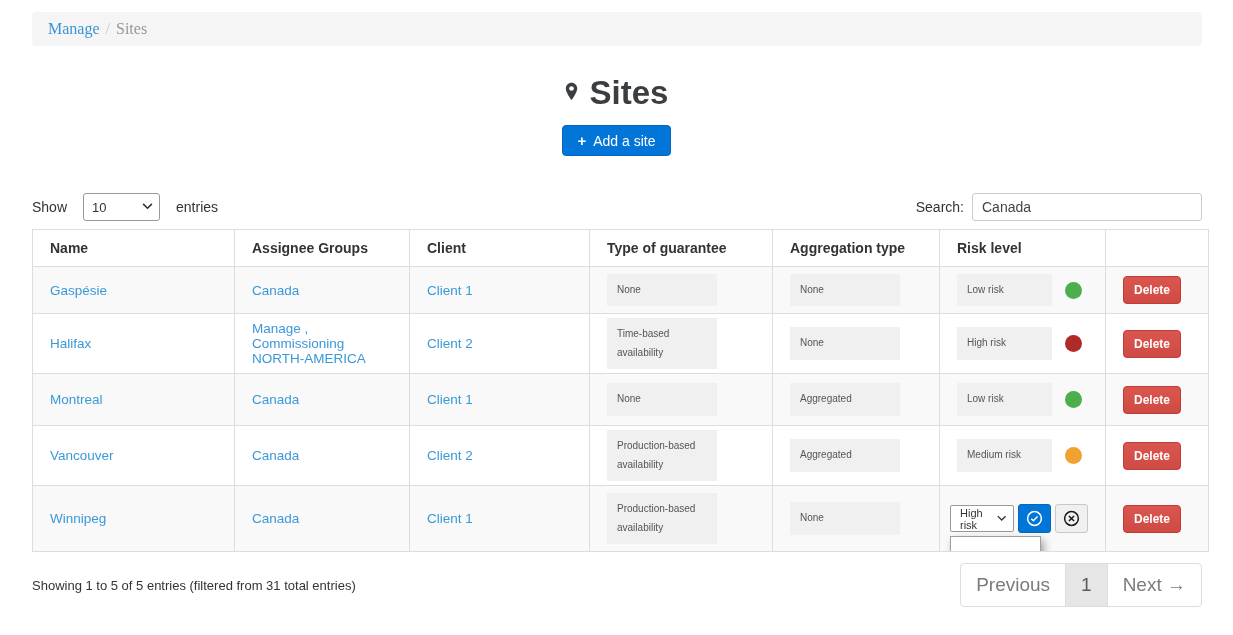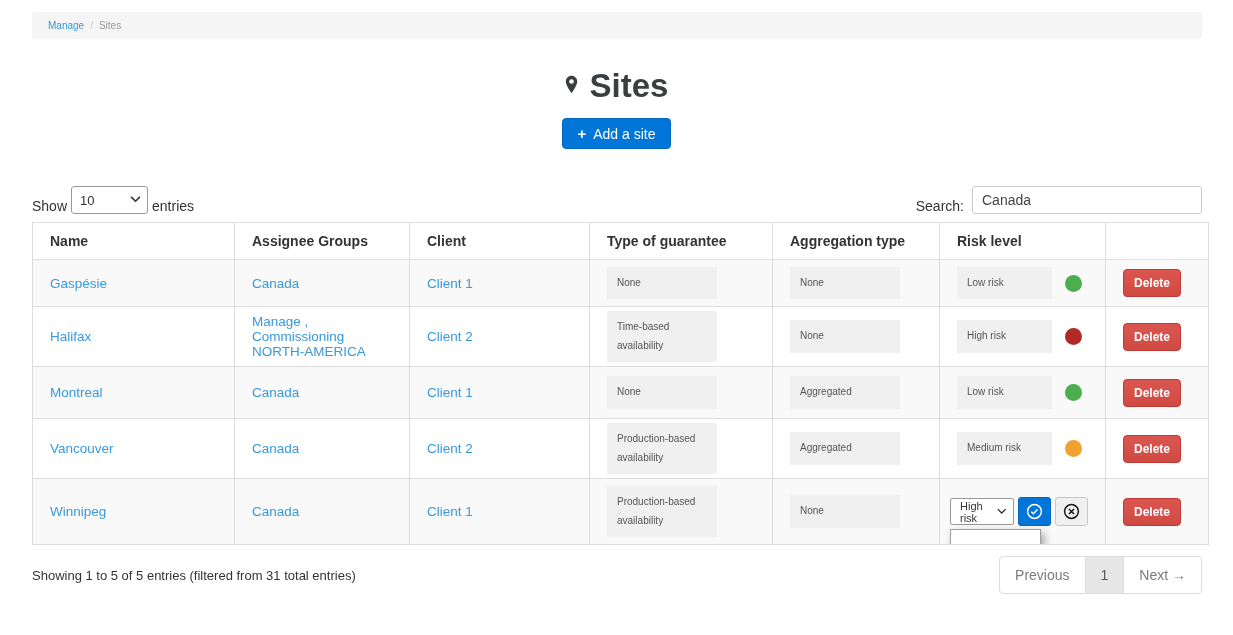--- a/index.html
+++ b/index.html
@@ -1,45 +1,45 @@
 <!DOCTYPE html>
 <html><head>
 <meta charset="utf-8">
 <style>
   html,body{margin:0;padding:0;}
   body{font-family:"Liberation Sans",sans-serif;background:#fff;}
   .page{position:relative;width:1233px;height:635px;background:#fff;overflow:hidden;}
 
   
   .breadcrumb-bar{margin:12px 31px 0 32px;background:#f5f5f5;border-radius:4px;
-    padding:8px 16px;font-size:10px;color:#999;}
+    padding:8px 16px;font-size:16px;color:#999;font-family:Liberation Serif, serif;}
   .breadcrumb-bar a{color:#3a95d6;text-decoration:none;}
   .crumb-sep{color:#ccc;margin:0 6px;}
 
   
   .page-header{text-align:center;margin-top:28px;}
   .title-wrap{display:inline-flex;align-items:center;gap:12px;}
   .page-title{font-size:33px;font-weight:bold;color:#3b3e40;}
 
   .add-row{text-align:center;margin-top:13px;}
   .add-btn{display:inline-flex;align-items:center;gap:7px;background:#0275d8;
     border:1px solid #0267bf;color:#fff;font-size:14px;padding:6px 14px;
     border-radius:4px;cursor:pointer;font-family:inherit;}
   .add-btn .plus{font-weight:bold;font-size:15px;}
 
   
   .controls{display:flex;justify-content:space-between;align-items:center;
     margin:37px 31px 0 32px;font-size:14px;color:#333;}
-  .show-group{display:flex;align-items:flex-end;gap:4px;}
+  .show-group{display:flex;align-items:center;gap:16px;}
   .select-wrap{position:relative;display:inline-block;border-radius:14px;}
   .page-size-select{width:77px;height:28px;border:1px solid #999;border-radius:3px;
     background:#fff;font-size:13px;color:#333;padding:2px 22px 2px 8px;
     -webkit-appearance:none;appearance:none;font-family:inherit;}
   .select-wrap svg{position:absolute;right:7px;top:10px;pointer-events:none;}
-  .search-group{display:flex;align-items:flex-end;gap:8px;}
+  .search-group{display:flex;align-items:center;gap:8px;}
   .search-input{width:210px;height:26px;border:1px solid #ccc;border-radius:3px;
     padding:0 9px;font-size:14px;color:#444;font-family:inherit;}
 
   
   table.sites{margin:8px 31px 0 32px;border-collapse:collapse;table-layout:fixed;
     width:1170px;font-size:13px;color:#333;}
   .sites th,.sites td{border:1px solid #ddd;padding:4px 17px;text-align:left;
     vertical-align:middle;overflow:hidden;}
   .sites th{font-size:14px;font-weight:bold;color:#333;}
   .sites tr.head{height:37px;}
@@ -70,21 +70,21 @@
     border:1px solid #9e9e9e;box-shadow:3px 4px 8px rgba(0,0,0,0.35);z-index:30;
     padding-top:3px;}
   .risk-option{font-size:11px;color:#333;padding:9px 13px;cursor:pointer;}
 
   
   .table-footer{display:flex;justify-content:space-between;align-items:center;
     margin:11px 31px 0 32px;}
   .info-text{font-size:13px;color:#333;}
   .pagination{display:flex;font-size:13.5px;}
   .page-btn{border:1px solid #ddd;background:#fff;color:#7b7b7b;padding:10px 15px;
-    margin-left:-1px;cursor:pointer;font-family:inherit;font-size:14px;}
+    margin-left:-1px;cursor:pointer;font-family:inherit;font-size:19px;}
   .page-btn.first{border-radius:4px 0 0 4px;margin-left:0;}
   .page-btn.last{border-radius:0 4px 4px 0;}
   .page-btn.active{background:#e6e6e6;color:#5a5a5a;}
 </style>
 </head>
 <body>
 
 <div class="page">
 
   <div class="breadcrumb-bar">

